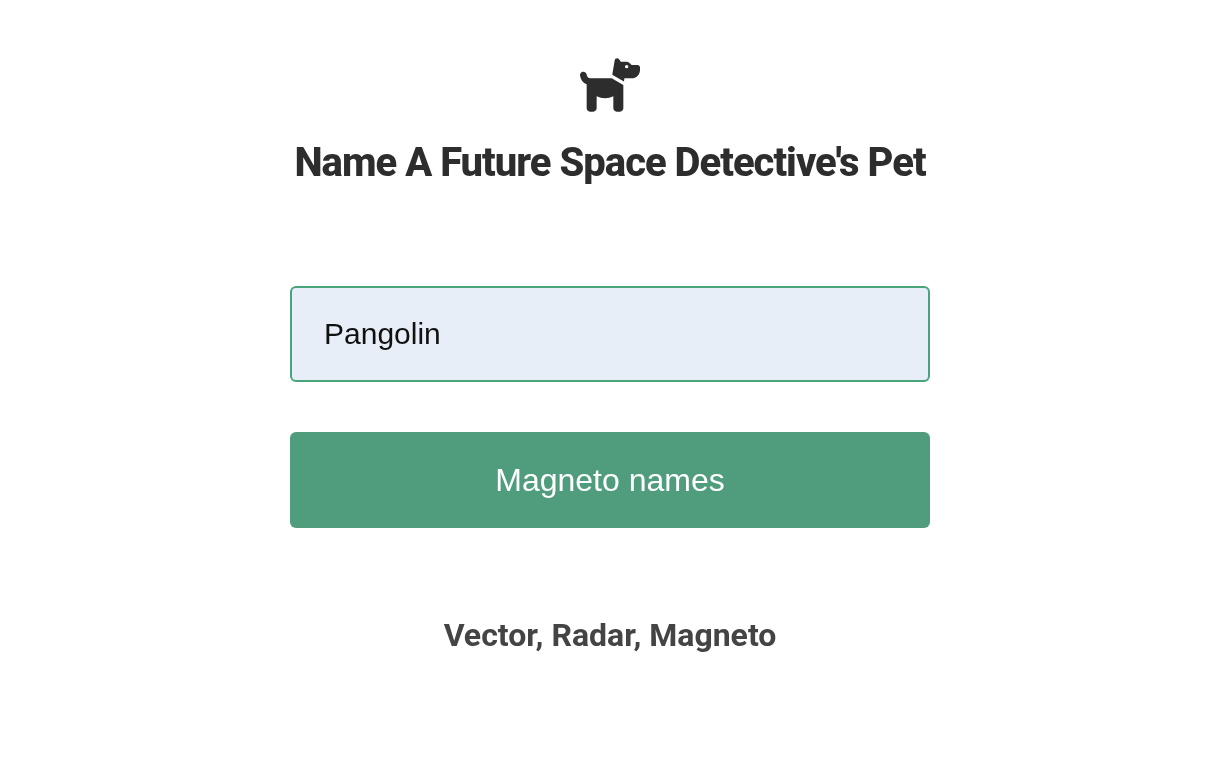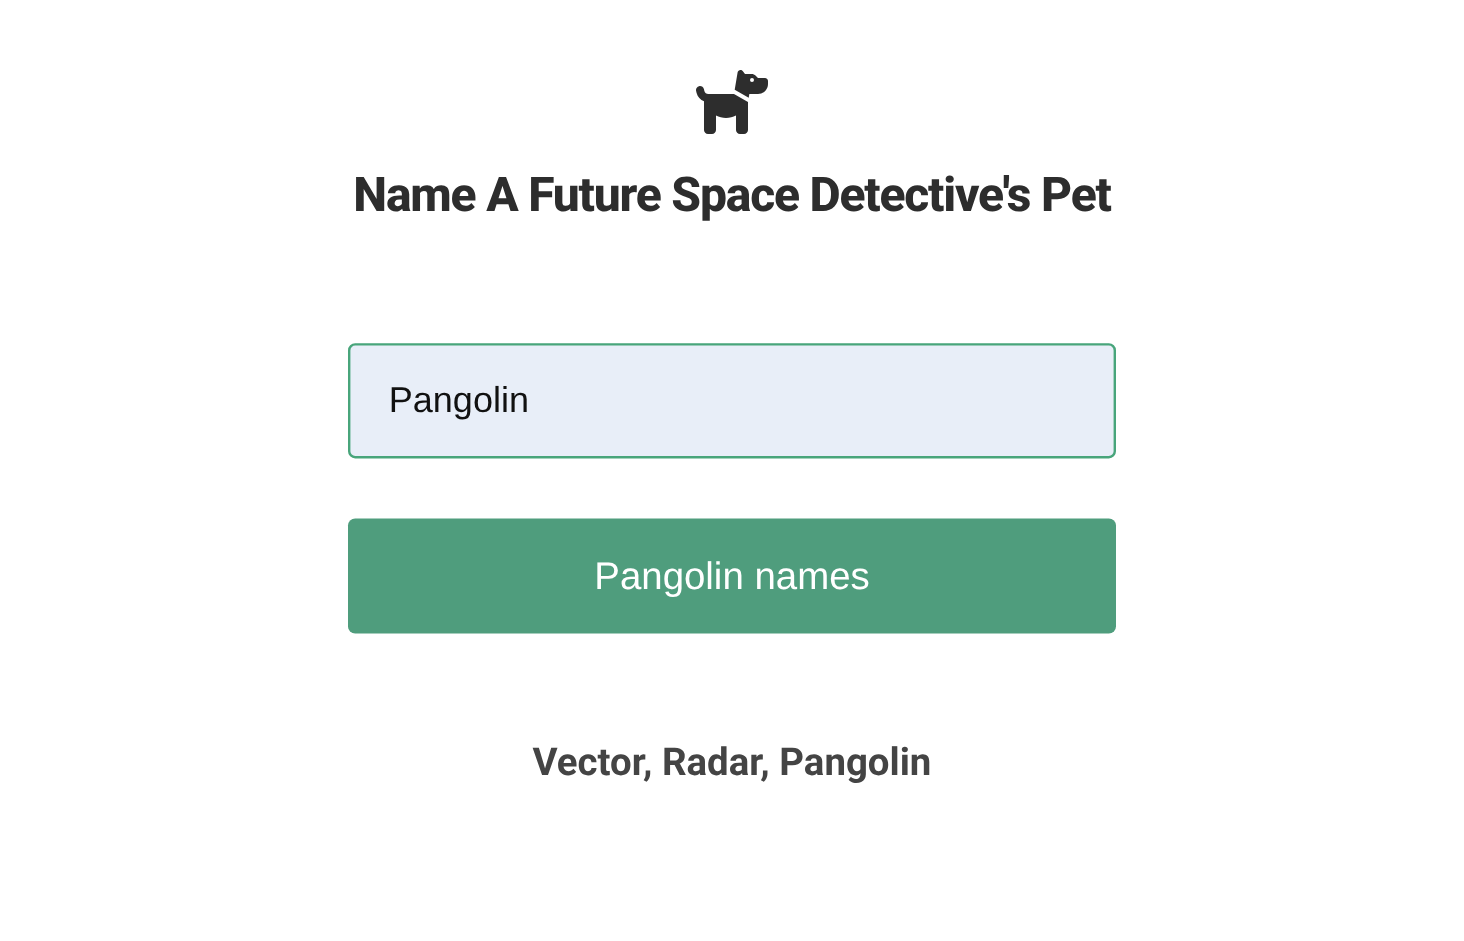--- a/index.html
+++ b/index.html
@@ -78,15 +78,15 @@
 <div class="icon-wrap">
   <svg class="dog-icon" viewBox="0 0 576 512" fill="#2d2d2d">
     <path d="M309.6 158.5L332.7 19.8C334.6 8.4 344.5 0 356.1 0c7.5 0 14.5 3.5 19 9.5L392 32h52.1c12.7 0 24.9 5.1 33.9 14.1L496 64h56c13.3 0 24 10.7 24 24v24c0 44.2-35.8 80-80 80H464 448 426.7l-5.1 30.5-112-64zM416 256.1L416 480c0 17.7-14.3 32-32 32H352c-17.7 0-32-14.3-32-32V364.8c-24 12.3-51.2 19.2-80 19.2s-56-6.9-80-19.2V480c0 17.7-14.3 32-32 32H96c-17.7 0-32-14.3-32-32V249.8c-28.8-10.9-51.4-35.3-59.2-66.5L1 167.8c-4.3-17.1 6.1-34.5 23.3-38.8s34.5 6.1 38.8 23.3l3.9 15.5C70.5 182 83.3 192 98 192h30 16H303.8L416 256.1zM464 80a16 16 0 1 0 -32 0 16 16 0 1 0 32 0z"></path>
   </svg>
 </div>
 
 <h1 class="title">Name A Future Space Detective's Pet</h1>
 
 <div class="form-area">
   <input type="text" class="text-input" value="Pangolin" style="">
-  <button class="generate-btn">Pangolin names</button>
-  <div class="result">Vector, Radar, Pangolin</div>
+  <button class="generate-btn">Magneto names</button>
+  <div class="result">Vector, Radar, Magneto</div>
 </div>
 
 </body></html>

